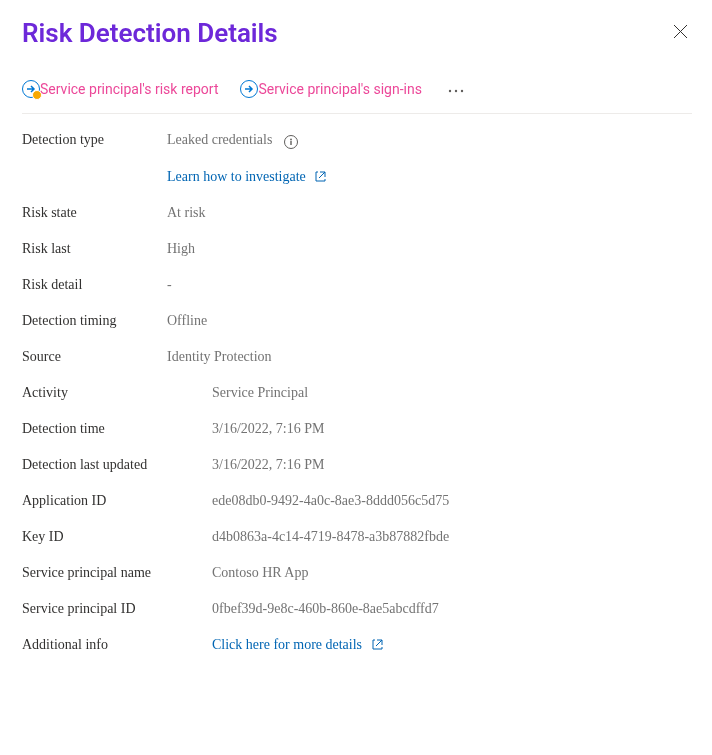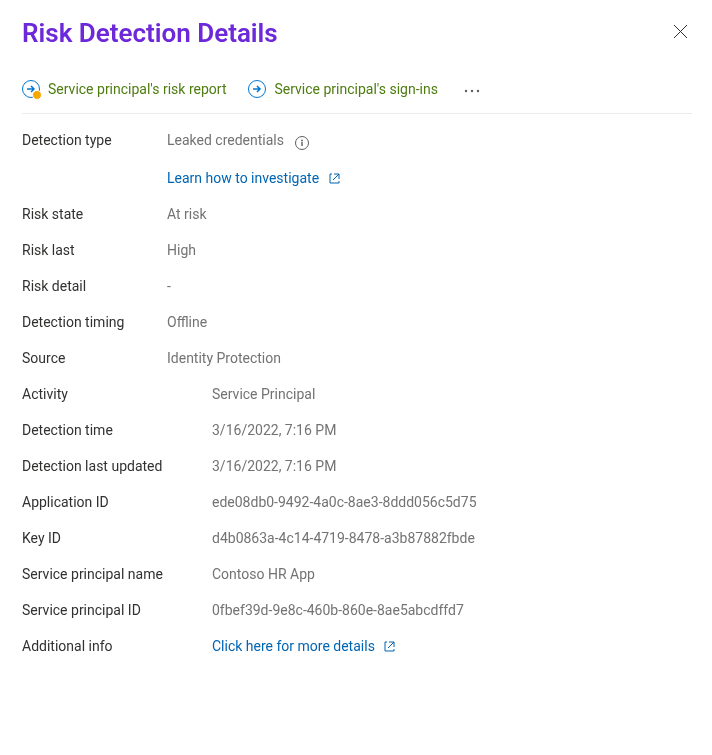--- a/index.html
+++ b/index.html
@@ -28,39 +28,39 @@
       background: none; border: none; cursor: pointer;
       padding: 4px; color: #323130;
     }
     .toolbar {
       display: flex; align-items: center; gap: 22px;
       padding-bottom: 14px;
       border-bottom: 1px solid #edebe9;
       margin-bottom: 18px;
     }
     .toolbar-link {
-      display: inline-flex; align-items: center; gap: 8px;
-      color: #4d7c0f; cursor: pointer;
+      display: inline-flex; align-items: center; gap: 0;
+      color: #ec4899; cursor: pointer;
     }
     .ellipsis-btn {
       background: none; border: none; cursor: pointer; padding: 4px;
       color: #605e5c; line-height: 1;
     }
     .circled-arrow {
       position: relative; width: 18px; height: 18px;
       border: 1.5px solid #0078d4; border-radius: 50%;
       display:flex; align-items:center; justify-content:center;
     }
     .circled-arrow svg { display:block; }
     .warn-badge {
       position: absolute; right: -3px; bottom: -3px;
       width: 10px; height: 10px; background: #f7a800;
       border-radius: 50%; border: 1px solid #fff;
     }
-    .details { padding-left: 0px; }
+    .details { padding-left: 0px; font-family: Liberation Serif, serif; }
     .row { display: flex; align-items: baseline; margin-bottom: 20px; }
     .row.first-block .label { width: 145px; }
     .row.second-block .label { width: 190px; }
     .label { color: #323130; }
     .value { color: #737373; }
     .link { color: #0065b3; cursor: pointer; }
     .info-icon {
       display:inline-flex; align-items:center; justify-content:center;
       width:14px; height:14px; border:1px solid #605e5c; border-radius:50%;
       margin-left:8px; vertical-align: -2px;

